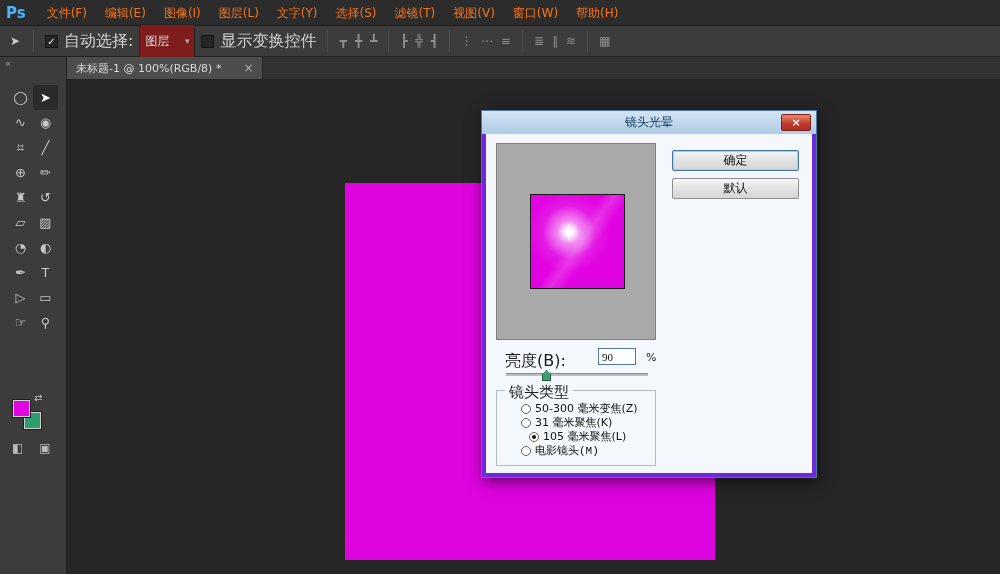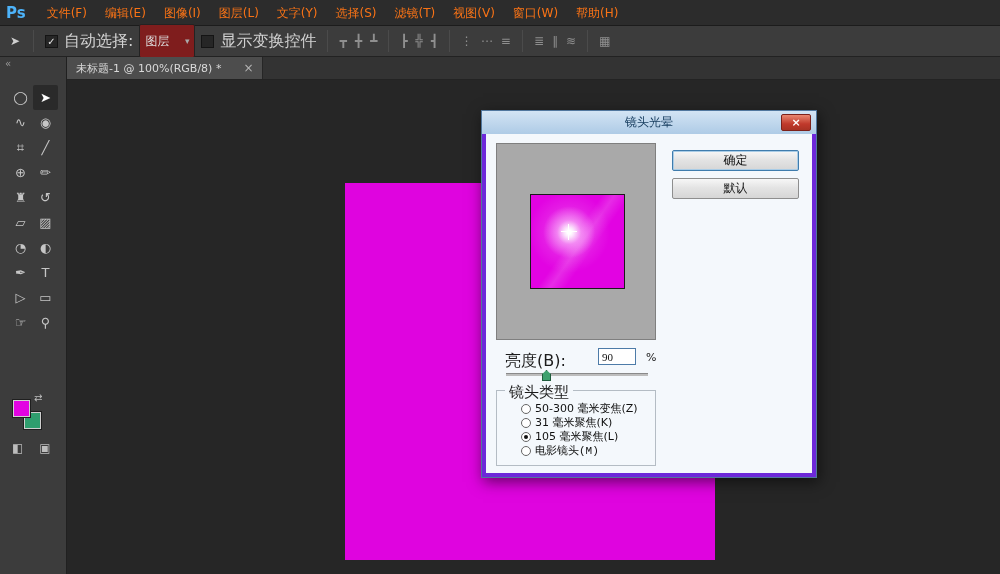--- a/index.html
+++ b/index.html
@@ -81,21 +81,21 @@
                 background:#fff;color:#111;font-size:11px;padding:0 3px;font-family:Liberation Serif, serif;}
   .bright-unit{position:absolute;left:160px;top:217px;color:#1c1c1c;font-size:11px;}
 
   .slider{position:absolute;left:20px;top:239px;width:142px;height:3px;background:#bdbdbd;border-top:1px solid #8a8a8a;}
   .thumb{position:absolute;left:36px;top:-4px;width:9px;height:11px;background:#3da06e;border:1px solid #1f5c3c;
          clip-path:polygon(50% 0,100% 38%,100% 100%,0 100%,0 38%);}
 
   .groupbox{position:absolute;left:10px;top:256px;width:160px;height:76px;border:1px solid #b4bcc4;}
   .gb-label{position:absolute;left:8px;top:-8px;background:#f4f8fc;padding:0 4px;font-size:15px;color:#1c1c1c;}
   .radio-row{position:absolute;left:24px;height:13px;display:flex;align-items:center;gap:4px;font-size:11px;color:#111;white-space:nowrap;}
-  .row-0{top:11px;} .row-1{top:25px;} .row-2{top:39px;} .row-3{top:53px;font-family:Liberation Mono, monospace;}
+  .row-0{top:11px;} .row-1{top:25px;} .row-2{top:39px;margin-left:8px;} .row-3{top:53px;font-family:Liberation Mono, monospace;}
   .radio{width:10px;height:10px;border-radius:50%;border:1px solid #666;background:#fff;position:relative;flex:none;}
   .radio.on::after{content:"";position:absolute;left:2px;top:2px;width:4px;height:4px;border-radius:50%;background:#111;}
 </style>
 </head>
 <body>
 
 <div class="app">
 
   <div class="menubar">
     <span class="ps-logo">Ps</span>

